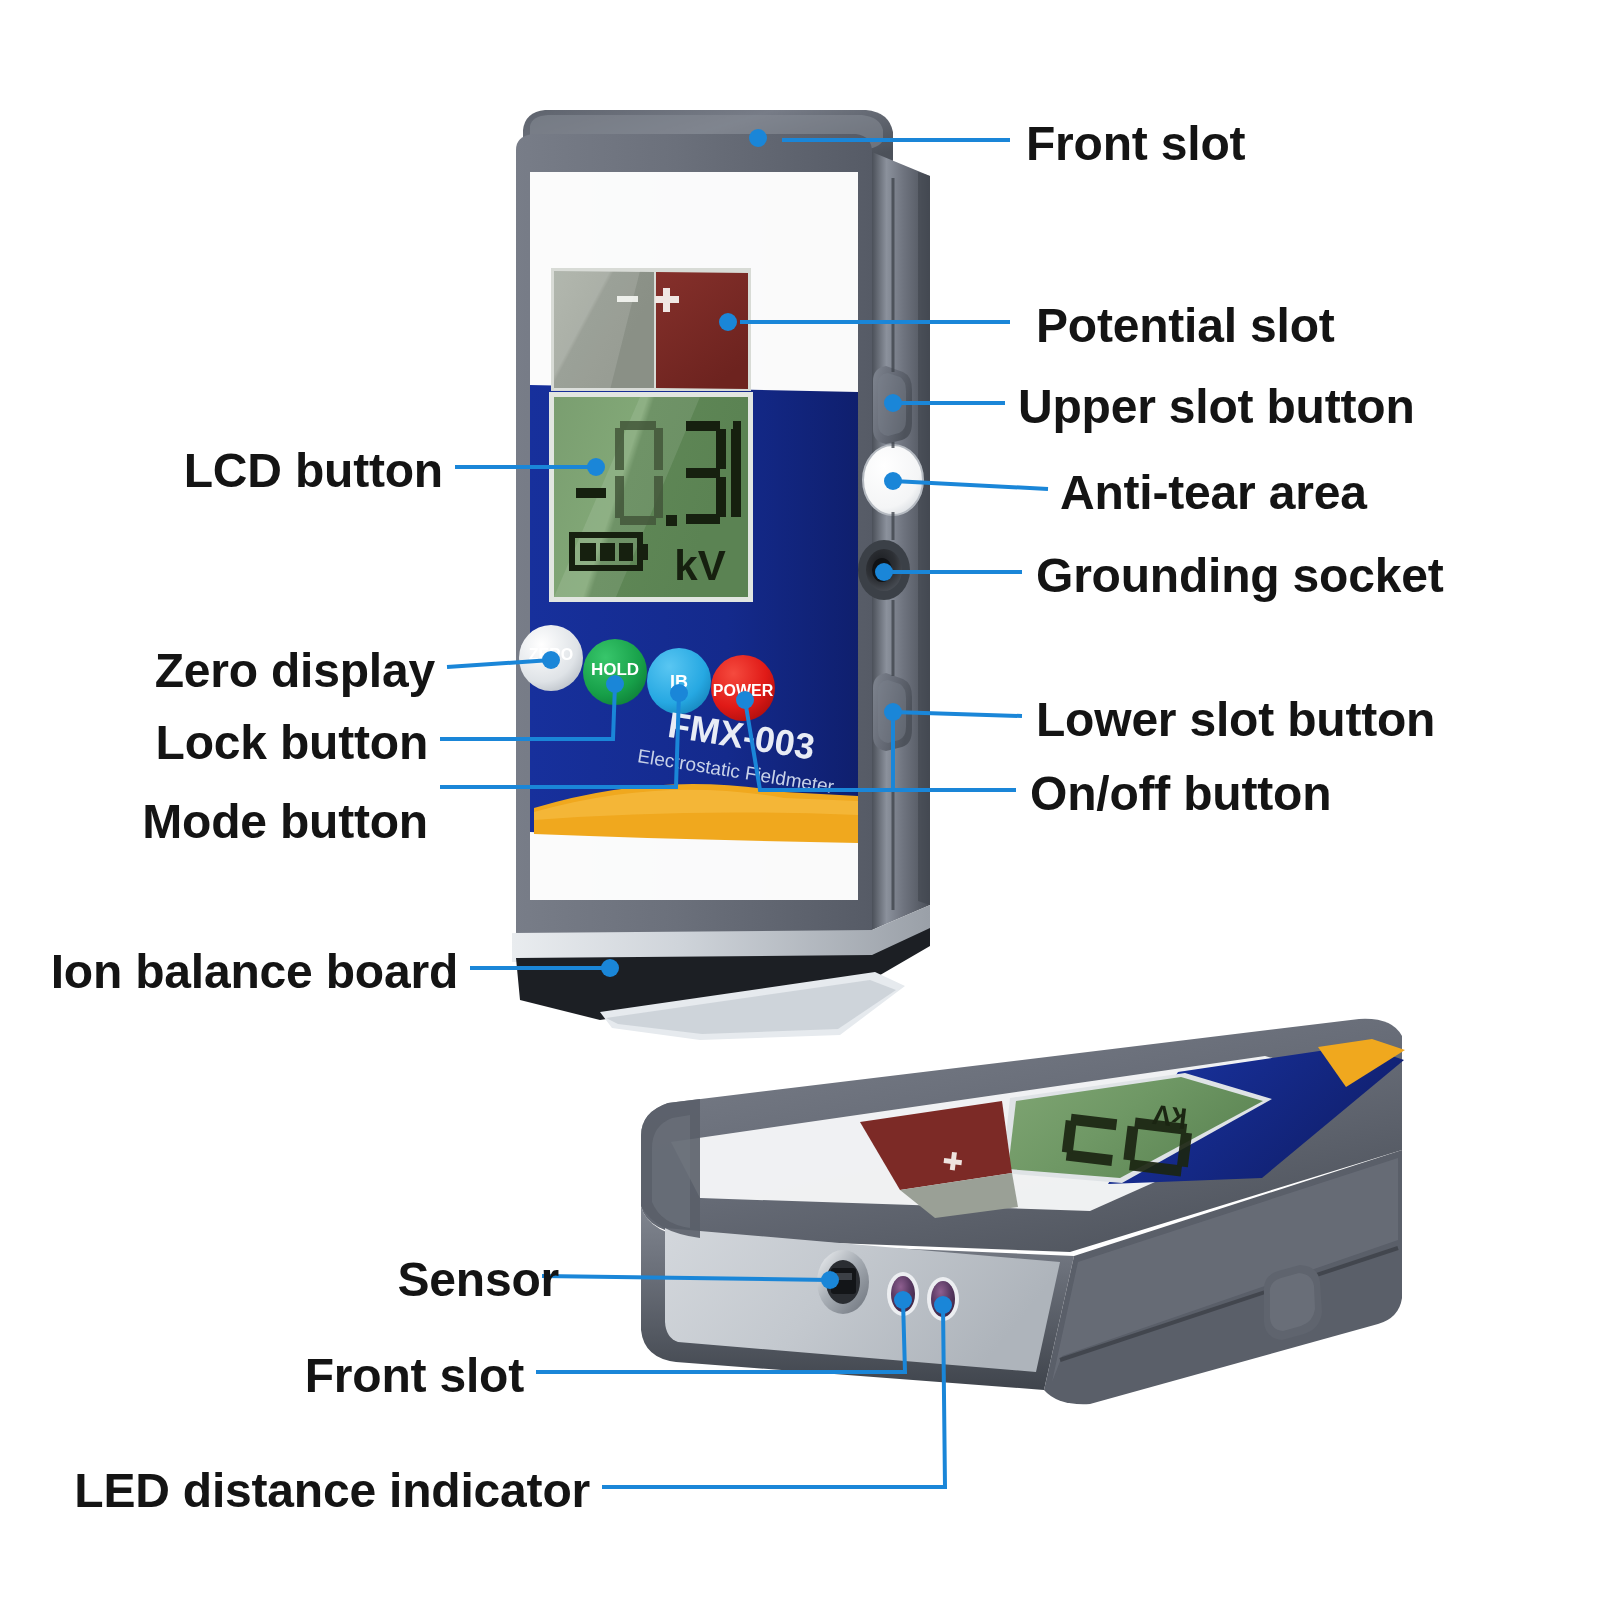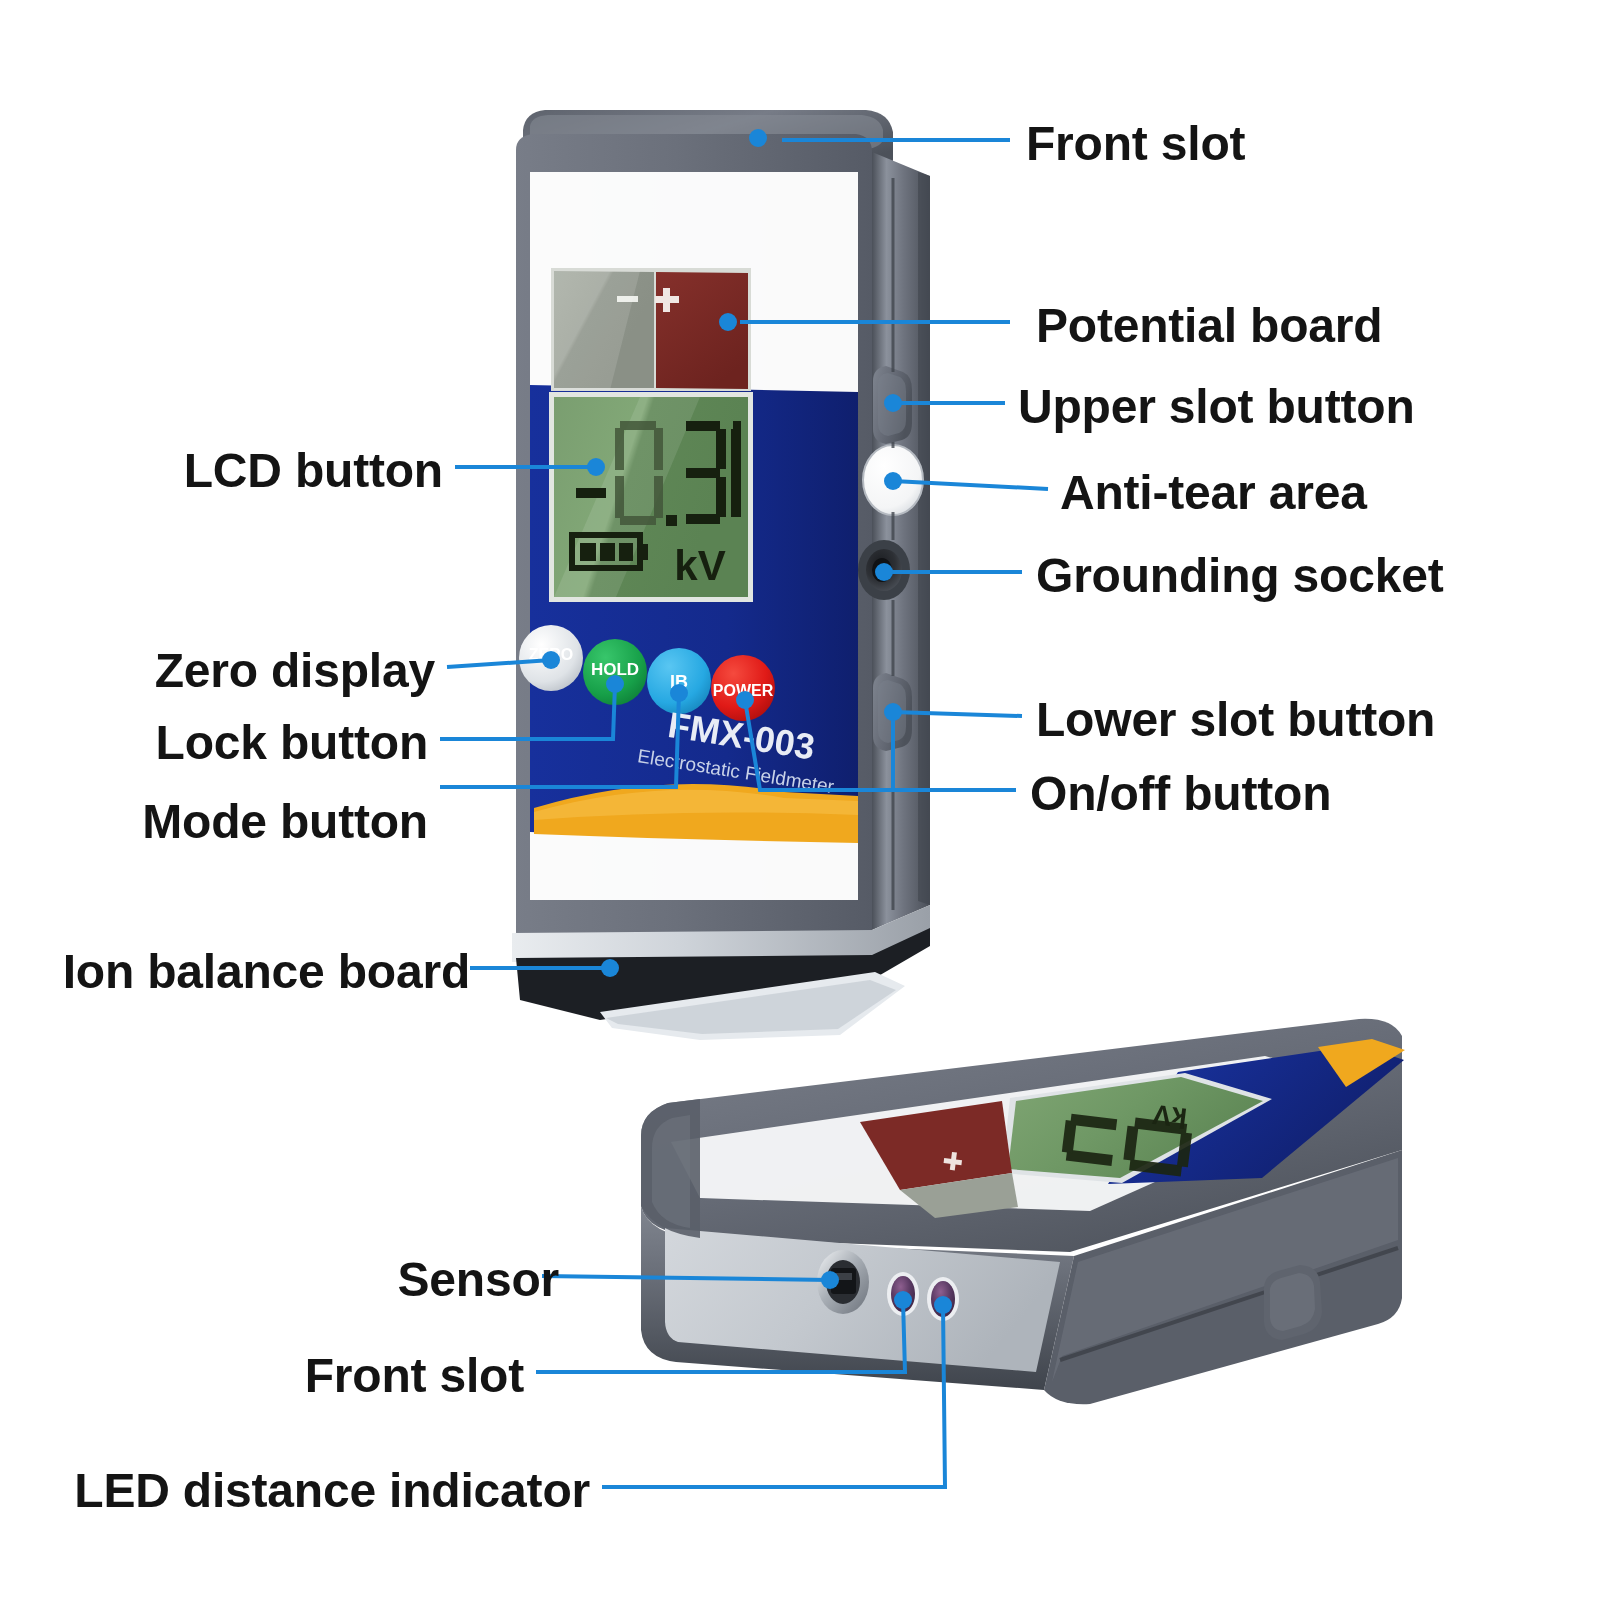--- a/index.html
+++ b/index.html
@@ -382,30 +382,30 @@
       <circle cx="615" cy="684" r="9"></circle>
       <circle cx="679" cy="693" r="9"></circle>
       <circle cx="610" cy="968" r="9"></circle>
       <circle cx="830" cy="1280" r="9"></circle>
       <circle cx="903" cy="1300" r="9"></circle>
       <circle cx="943" cy="1305" r="9"></circle>
     </g>
   </svg>
 
   <div class="callout right" style="left:1026px;top:120px;">Front slot</div>
-  <div class="callout right" style="left:1036px;top:302px;">Potential board</div>
+  <div class="callout right" style="left:1036px;top:302px;">Potential slot</div>
   <div class="callout right" style="left:1018px;top:383px;">Upper slot button</div>
   <div class="callout right" style="left:1060px;top:469px;">Anti-tear area</div>
   <div class="callout right" style="left:1036px;top:552px;">Grounding socket</div>
   <div class="callout right" style="left:1036px;top:696px;">Lower slot button</div>
   <div class="callout right" style="left:1030px;top:770px;">On/off button</div>
 
   <div class="callout left" style="left:0px;width:443px;top:447px;">LCD button</div>
   <div class="callout left" style="left:0px;width:435px;top:647px;">Zero display</div>
   <div class="callout left" style="left:0px;width:428px;top:719px;">Lock button</div>
   <div class="callout left" style="left:0px;width:428px;top:798px;">Mode button</div>
-  <div class="callout left" style="left:0px;width:458px;top:948px;padding-left:12px;">Ion balance board</div>
+  <div class="callout left" style="left:0px;width:458px;top:948px;">Ion balance board</div>
 
   <div class="callout left" style="left:0px;width:530px;top:1256px;margin-left:29px;">Sensor</div>
   <div class="callout left" style="left:0px;width:524px;top:1352px;">Front slot</div>
   <div class="callout left" style="left:0px;width:590px;top:1467px;">LED distance indicator</div>
 
 </div>
 
 </body></html>

